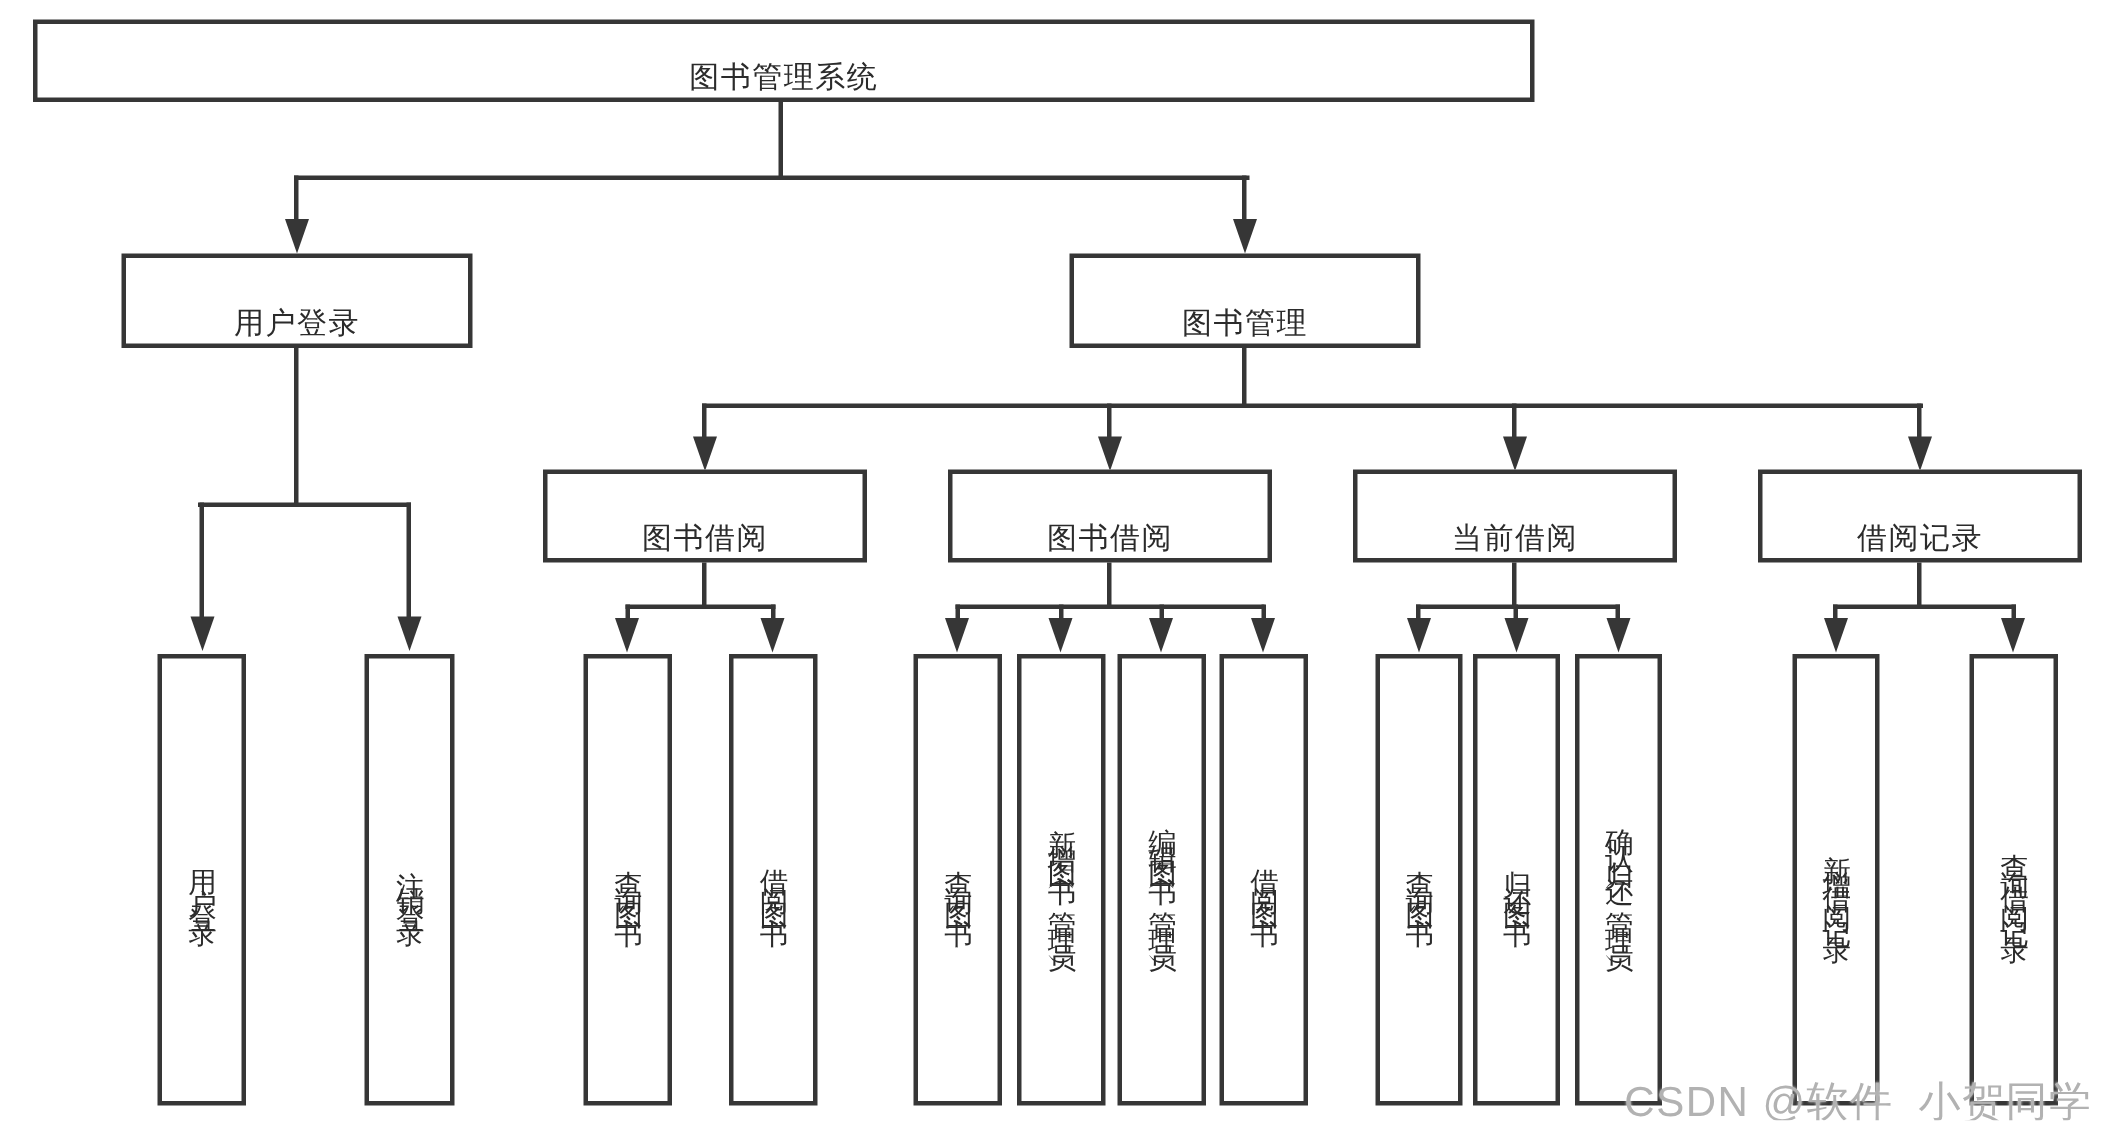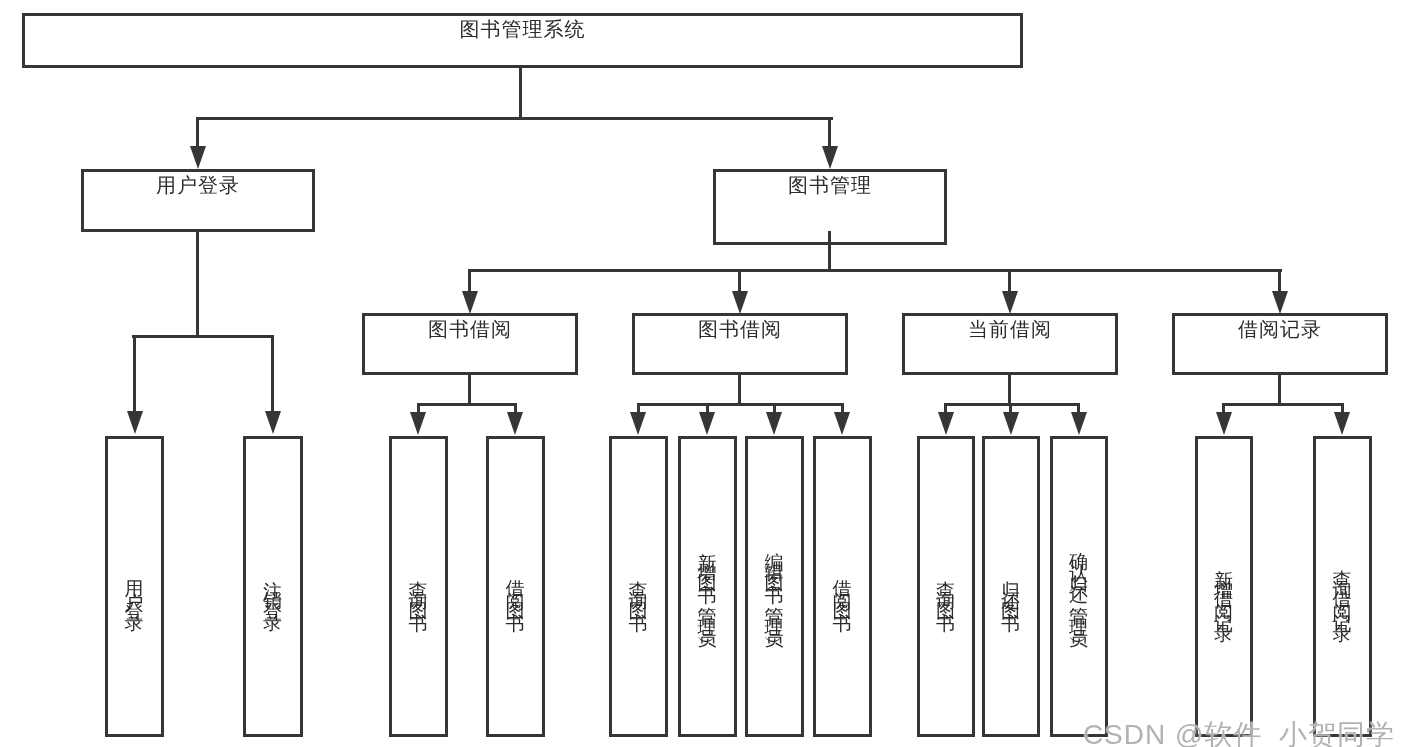--- a/index.html
+++ b/index.html
@@ -14,21 +14,21 @@
     width:1405px;height:747px;
     background:var(--background);
     font-family:"Liberation Sans","DejaVu Sans",sans-serif;
     overflow:hidden;
   }
   .box{
     position:absolute;
     box-sizing:border-box;
     background:var(--background);
     border:3px solid var(--line);
-    display:flex;align-items:flex-start;justify-content:center;
+    display:flex;align-items:flex-end;justify-content:center;
     color:var(--text);
     font-size:20px;
     letter-spacing:1px;
   }
   .leaf{
     position:absolute;
     box-sizing:border-box;
     background:var(--background);
     border:3px solid var(--line);
     display:flex;align-items:center;justify-content:center;
@@ -72,21 +72,21 @@
   <div class="vline" style="left:519px;top:67px;height:52px;"></div>
   <div class="hline" style="left:196px;top:117px;width:637px;"></div>
   <div class="vline" style="left:196px;top:117px;height:31px;"></div>
   <div class="arr" style="left:190px;top:146px;"></div>
   <div class="vline" style="left:828px;top:117px;height:31px;"></div>
   <div class="arr" style="left:822px;top:146px;"></div>
 
   <div class="box" style="left:81px;top:169px;width:234px;height:63px;">
     <span>用户登录</span>
   </div>
-  <div class="box" style="left:713px;top:169px;width:234px;height:76px;">
+  <div class="box" style="left:713px;top:169px;width:234px;height:63px;">
     <span>图书管理</span>
   </div>
 
   <div class="vline" style="left:196px;top:231px;height:106px;"></div>
   <div class="hline" style="left:132px;top:335px;width:142px;"></div>
   <div class="vline" style="left:133px;top:335px;height:77px;"></div>
   <div class="arr" style="left:127px;top:411px;"></div>
   <div class="vline" style="left:271px;top:335px;height:77px;"></div>
   <div class="arr" style="left:265px;top:411px;"></div>
 

